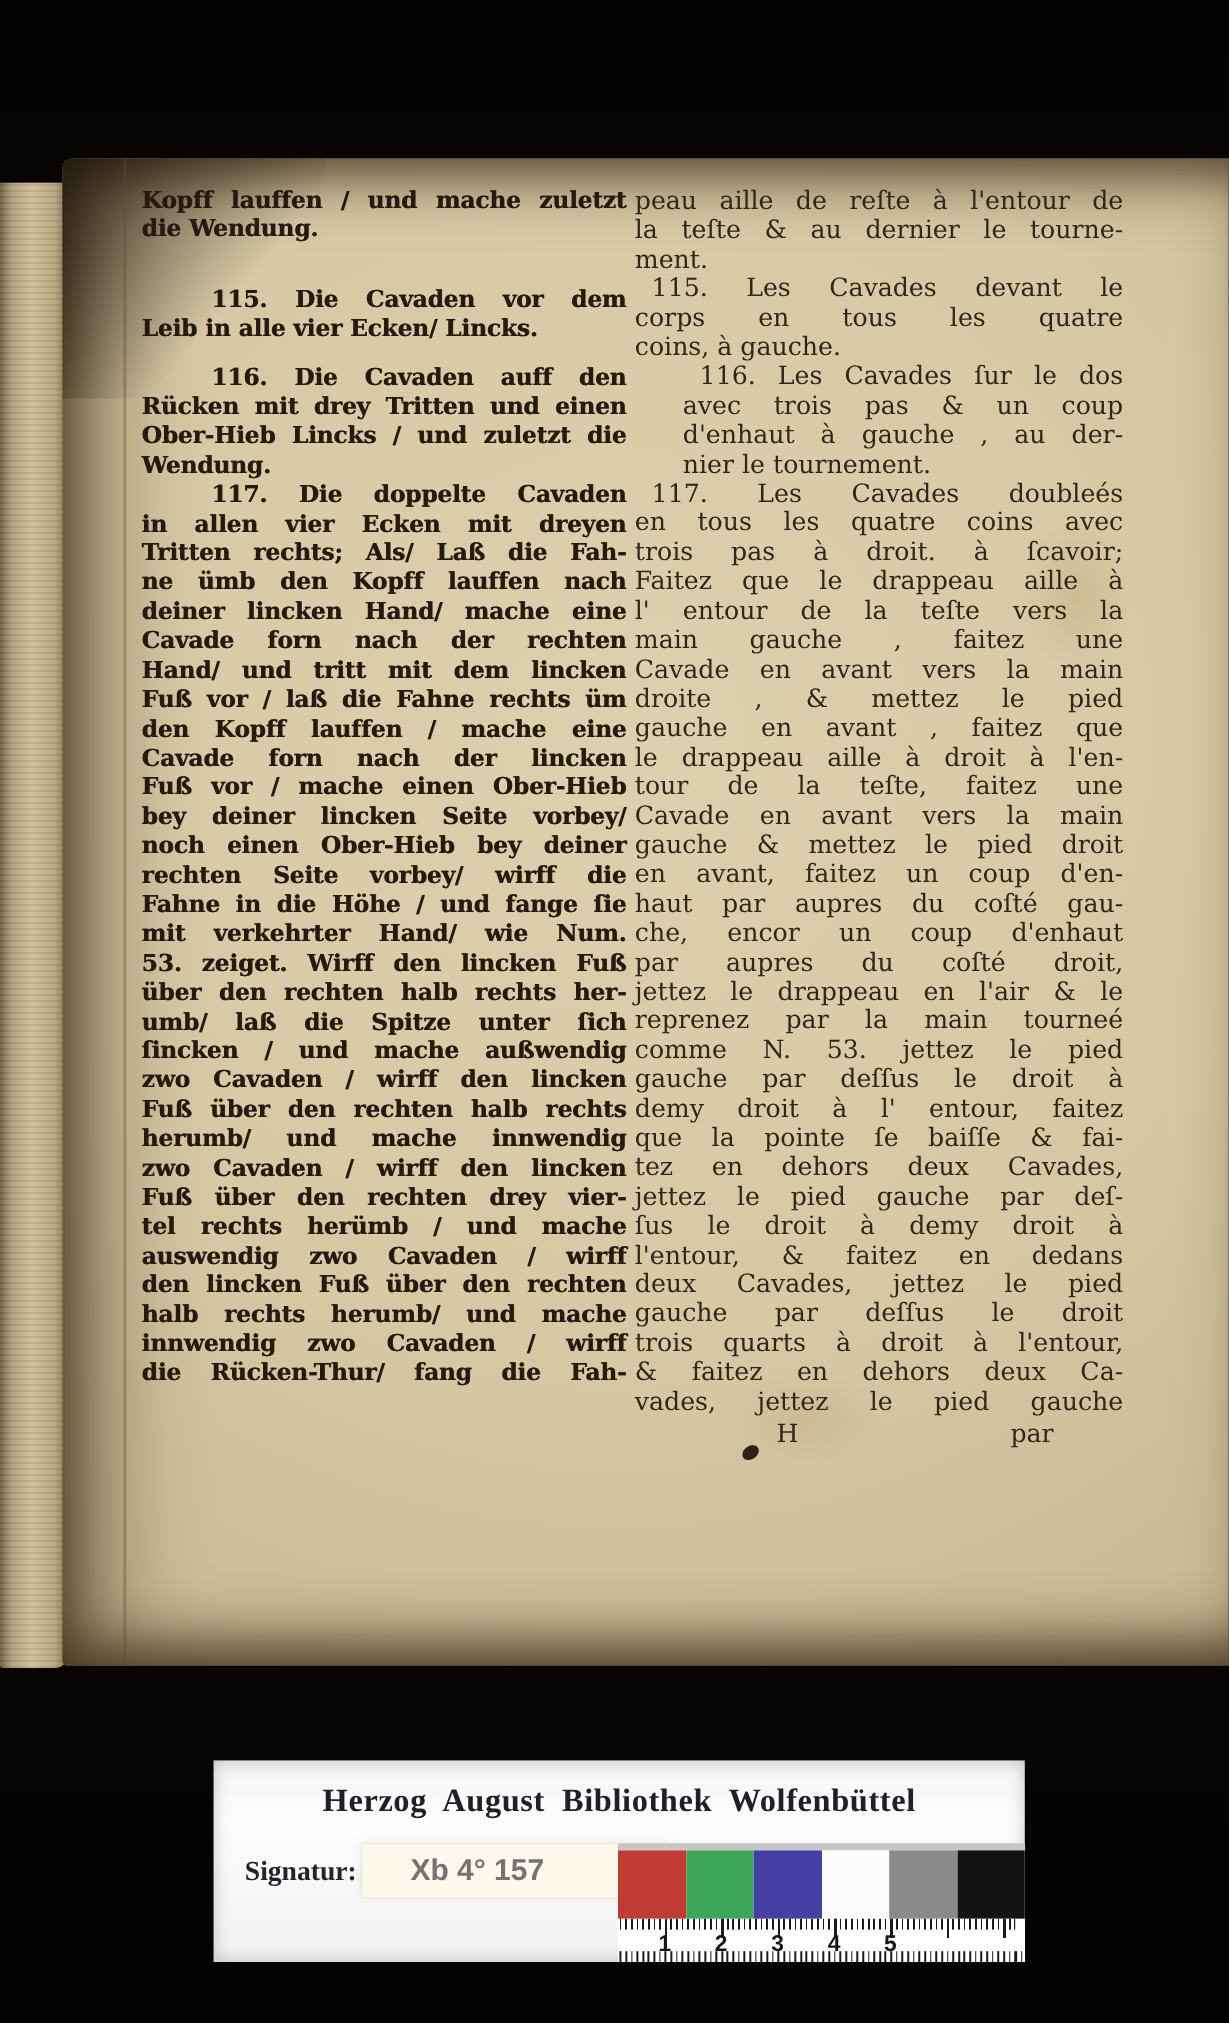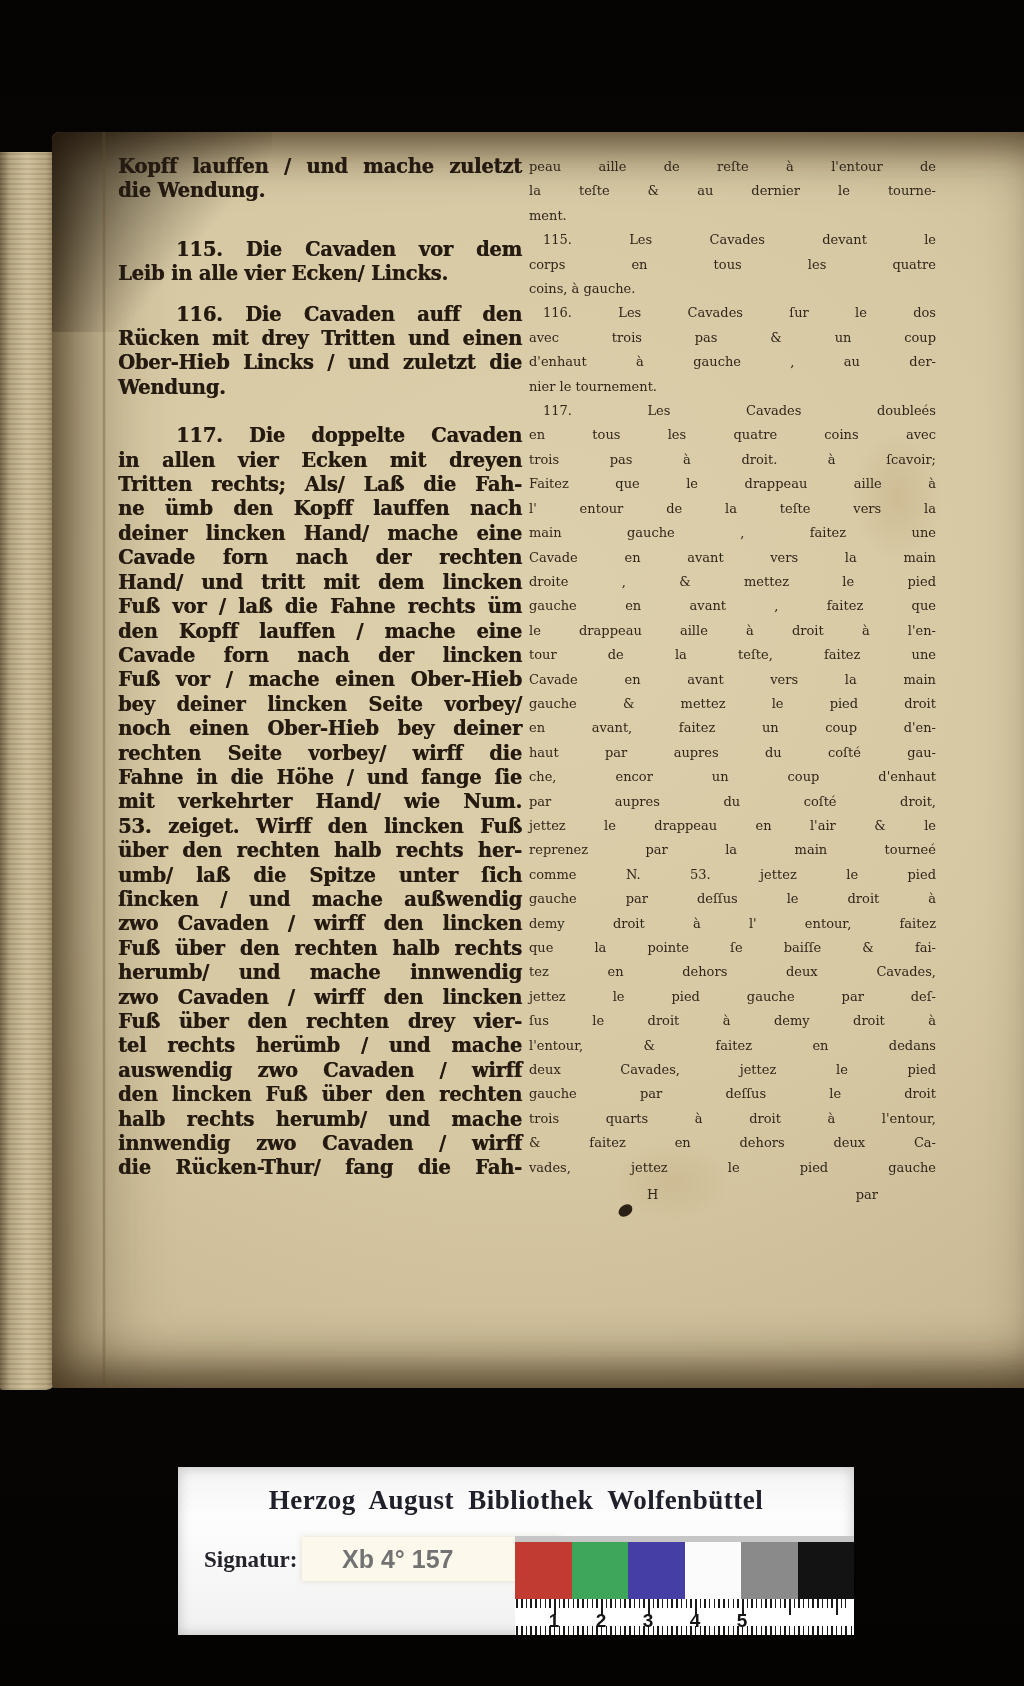--- a/index.html
+++ b/index.html
@@ -30,21 +30,21 @@
   .page::after{content:"";position:absolute;left:50px;top:0;bottom:0;width:4px;
     background:linear-gradient(90deg, rgba(0,0,0,0), rgba(95,75,42,.45), rgba(0,0,0,0));}
   .stain{position:absolute;border-radius:50%;pointer-events:none;}
   .stain.s1{left:800px;top:300px;width:90px;height:130px;background:radial-gradient(closest-side,rgba(140,100,40,.14),rgba(140,100,40,0));}
   .stain.s2{left:560px;top:1010px;width:120px;height:80px;background:radial-gradient(closest-side,rgba(150,110,50,.12),rgba(150,110,50,0));}
   .stain.s3{left:566px;top:1073px;width:15px;height:11px;background:#1c1309;transform:rotate(-35deg);opacity:.92;}
   
   .col{position:absolute;top:23px;}
   .col-de{left:66px;width:404px;color:#241a10;font-weight:700;font-size:19.5px;
           letter-spacing:-0.2px;text-shadow:0.4px 0 0 rgba(36,26,16,.85);}
-  .col-fr{left:477px;width:407px;color:#31261a;font-size:13px;}
+  .col-fr{left:477px;width:407px;color:#31261a;font-size:21px;}
   .line{line-height:24.4px;text-align:justify;text-align-last:justify;white-space:normal;}
   .line.end{text-align-last:left;}
   .sig-row{display:flex;margin-top:3px;line-height:24.4px;}
   .sig-row .mark{margin-left:118px;}
   .sig-row .catch{margin-left:auto;margin-right:58px;}
   
   .label{position:absolute;left:178px;top:1467px;width:676px;height:168px;
     background:linear-gradient(180deg,#f4f4f4,#fdfdfd 30%,#f1f1f1);
     box-shadow:inset 0 0 14px rgba(0,0,0,.22);}
   .label-title{margin-top:18px;text-align:center;font-family:"Liberation Serif", serif;
@@ -95,21 +95,21 @@
         <div style="margin-top: 34px;">
           <div class="line" style="text-indent: 58px;">115. Die Cavaden vor dem</div>
           <div class="line end">Leib in alle vier Ecken/ Lincks.</div>
         </div>
         <div style="margin-top: 16px;">
           <div class="line" style="text-indent: 58px;">116. Die Cavaden auff den</div>
           <div class="line">Rücken mit drey Tritten und einen</div>
           <div class="line">Ober-Hieb Lincks / und zuletzt die</div>
           <div class="line end">Wendung.</div>
         </div>
-        <div style="margin-top: 24px;">
+        <div style="">
           <div class="line" style="text-indent: 58px;">117. Die doppelte Cavaden</div>
           <div class="line">in allen vier Ecken mit dreyen</div>
           <div class="line">Tritten rechts; Als/ Laß die Fah-</div>
           <div class="line">ne ümb den Kopff lauffen nach</div>
           <div class="line">deiner lincken Hand/ mache eine</div>
           <div class="line">Cavade forn nach der rechten</div>
           <div class="line">Hand/ und tritt mit dem lincken</div>
           <div class="line">Fuß vor / laß die Fahne rechts üm</div>
           <div class="line">den Kopff lauffen / mache eine</div>
           <div class="line">Cavade forn nach der lincken</div>
@@ -142,21 +142,21 @@
     <div style="margin-top: 0px;">
           <div class="line">peau aille de reſte à l'entour de</div>
           <div class="line">la teſte &amp; au dernier le tourne-</div>
           <div class="line end">ment.</div>
         </div>
         <div style="margin-top: 0px;">
           <div class="line" style="text-indent: 14px;">115. Les Cavades devant le</div>
           <div class="line">corps en tous les quatre</div>
           <div class="line end">coins, à gauche.</div>
         </div>
-        <div style="margin-top: 0px;">
+        <div style="margin-top: 0px; margin-left: 40px;">
           <div class="line" style="text-indent: 14px;">116. Les Cavades ſur le dos</div>
           <div class="line">avec trois pas &amp; un coup</div>
           <div class="line">d'enhaut à gauche , au der-</div>
           <div class="line end">nier le tournement.</div>
         </div>
         <div style="margin-top: 0px;">
           <div class="line" style="text-indent: 14px;">117. Les Cavades doubleés</div>
           <div class="line">en tous les quatre coins avec</div>
           <div class="line">trois pas à droit. à ſcavoir;</div>
           <div class="line">Faitez que le drappeau aille à</div>

